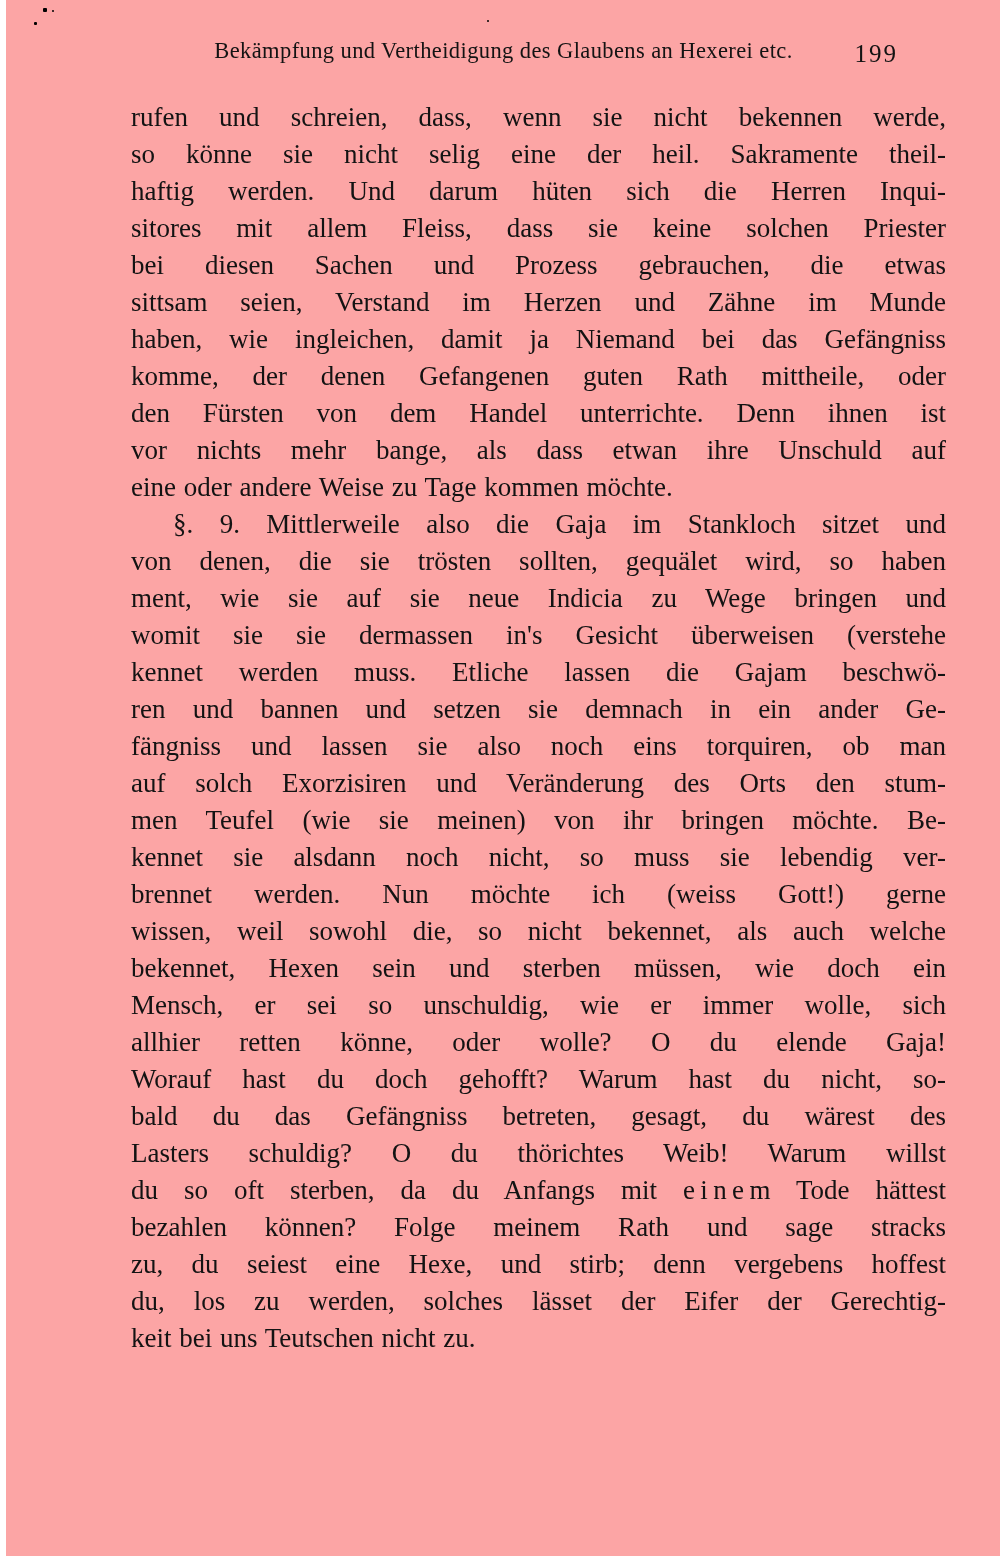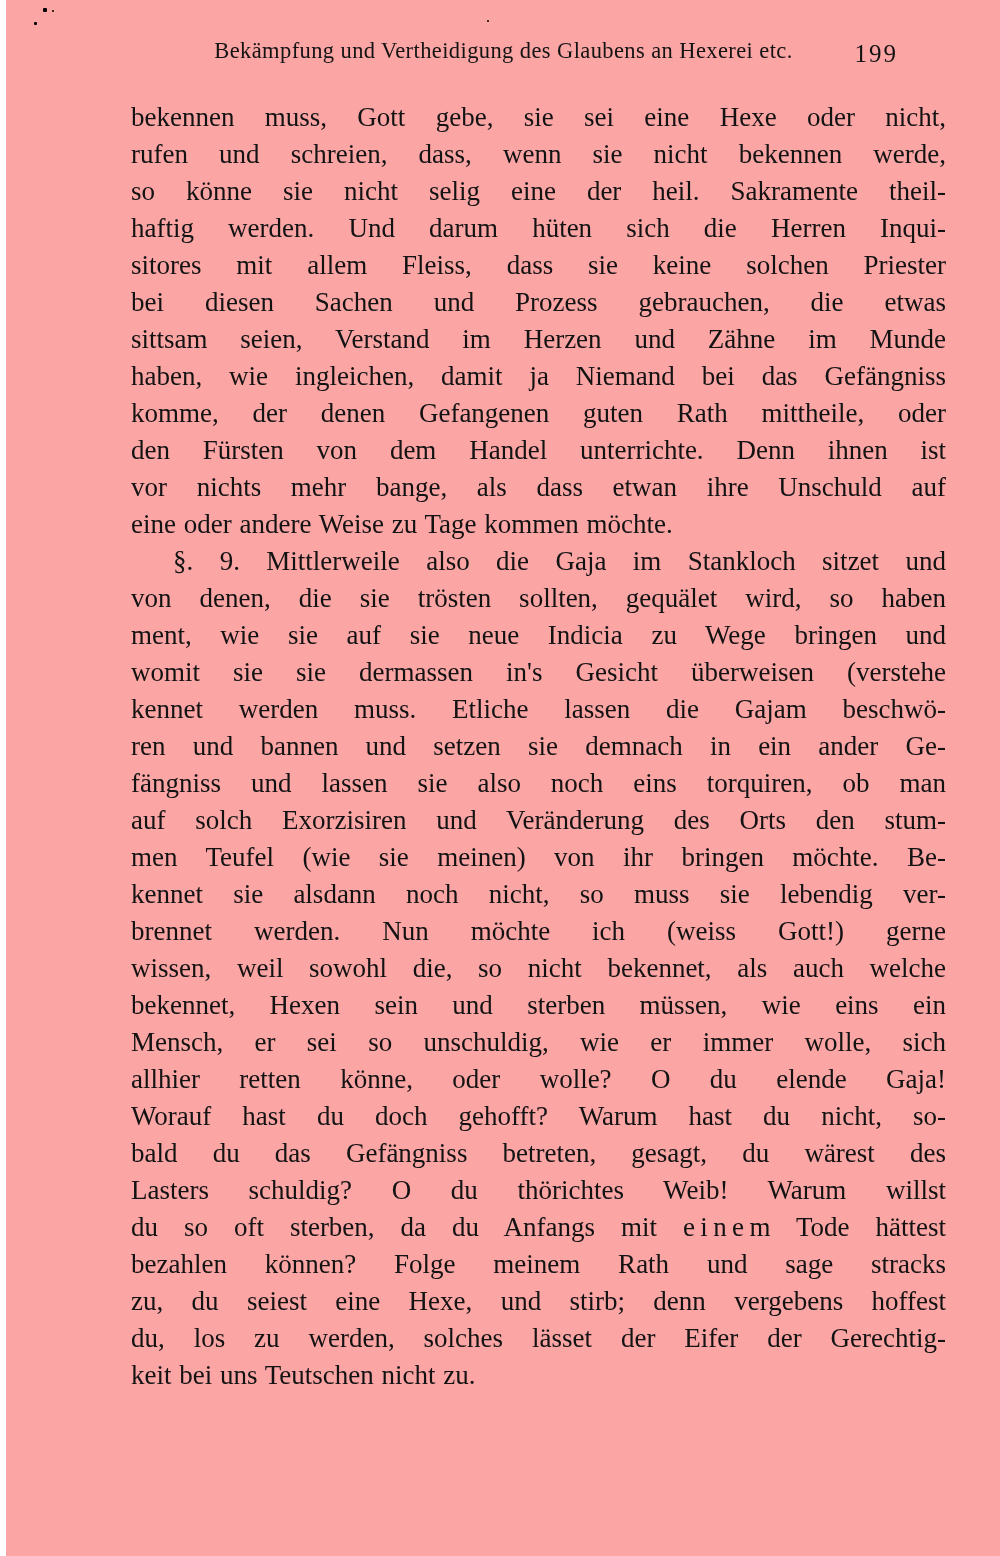--- a/index.html
+++ b/index.html
@@ -83,21 +83,20 @@
   <span class="speckle sp2"></span>
   <span class="speckle sp3"></span>
   <span class="speckle sp4"></span>
 
   <div class="header">
     <span class="running-title">Bekämpfung und Vertheidigung des Glaubens an Hexerei etc.</span>
     <span class="page-number">199</span>
   </div>
 
   <div class="body-text">
-      <div class="line">bekennen muss, Gott gebe, sie sei eine Hexe oder nicht,</div>
       <div class="line">rufen und schreien, dass, wenn sie nicht bekennen werde,</div>
       <div class="line">so könne sie nicht selig eine der heil. Sakramente theil-</div>
       <div class="line">haftig werden.  Und darum hüten sich die Herren Inqui-</div>
       <div class="line">sitores mit allem Fleiss, dass sie keine solchen Priester</div>
       <div class="line">bei diesen Sachen und Prozess gebrauchen, die etwas</div>
       <div class="line">sittsam seien, Verstand im Herzen und Zähne im Munde</div>
       <div class="line">haben, wie ingleichen, damit ja Niemand bei das Gefängniss</div>
       <div class="line">komme, der denen Gefangenen guten Rath mittheile, oder</div>
       <div class="line">den Fürsten von dem Handel unterrichte.  Denn ihnen ist</div>
       <div class="line">vor nichts mehr bange, als dass etwan ihre Unschuld auf</div>
@@ -107,21 +106,21 @@
       <div class="line">ment, wie sie auf sie neue Indicia zu Wege bringen und</div>
       <div class="line">womit sie sie dermassen in's Gesicht überweisen (verstehe</div>
       <div class="line">kennet werden muss.  Etliche lassen die Gajam beschwö-</div>
       <div class="line">ren und bannen und setzen sie demnach in ein ander Ge-</div>
       <div class="line">fängniss und lassen sie also noch eins torquiren, ob man</div>
       <div class="line">auf solch Exorzisiren und Veränderung des Orts den stum-</div>
       <div class="line">men Teufel (wie sie meinen) von ihr bringen möchte.  Be-</div>
       <div class="line">kennet sie alsdann noch nicht, so muss sie lebendig ver-</div>
       <div class="line">brennet werden.  Nun möchte ich (weiss Gott!) gerne</div>
       <div class="line">wissen, weil sowohl die, so nicht bekennet, als auch welche</div>
-      <div class="line">bekennet, Hexen sein und sterben müssen, wie eins ein</div>
+      <div class="line">bekennet, Hexen sein und sterben müssen, wie doch ein</div>
       <div class="line">Mensch, er sei so unschuldig, wie er immer wolle, sich</div>
       <div class="line">allhier retten könne, oder wolle?  O du elende Gaja!</div>
       <div class="line">Worauf hast du doch gehofft? Warum hast du nicht, so-</div>
       <div class="line">bald du das Gefängniss betreten, gesagt, du wärest des</div>
       <div class="line">Lasters schuldig?  O du thörichtes Weib!  Warum willst</div>
       <div class="line">du so oft sterben, da du Anfangs mit e i n e m Tode hättest</div>
       <div class="line">bezahlen können?  Folge meinem Rath und sage stracks</div>
       <div class="line">zu, du seiest eine Hexe, und stirb; denn vergebens hoffest</div>
       <div class="line">du, los zu werden, solches lässet der Eifer der Gerechtig-</div>
       <div class="line para-end">keit bei uns Teutschen nicht zu.</div>

